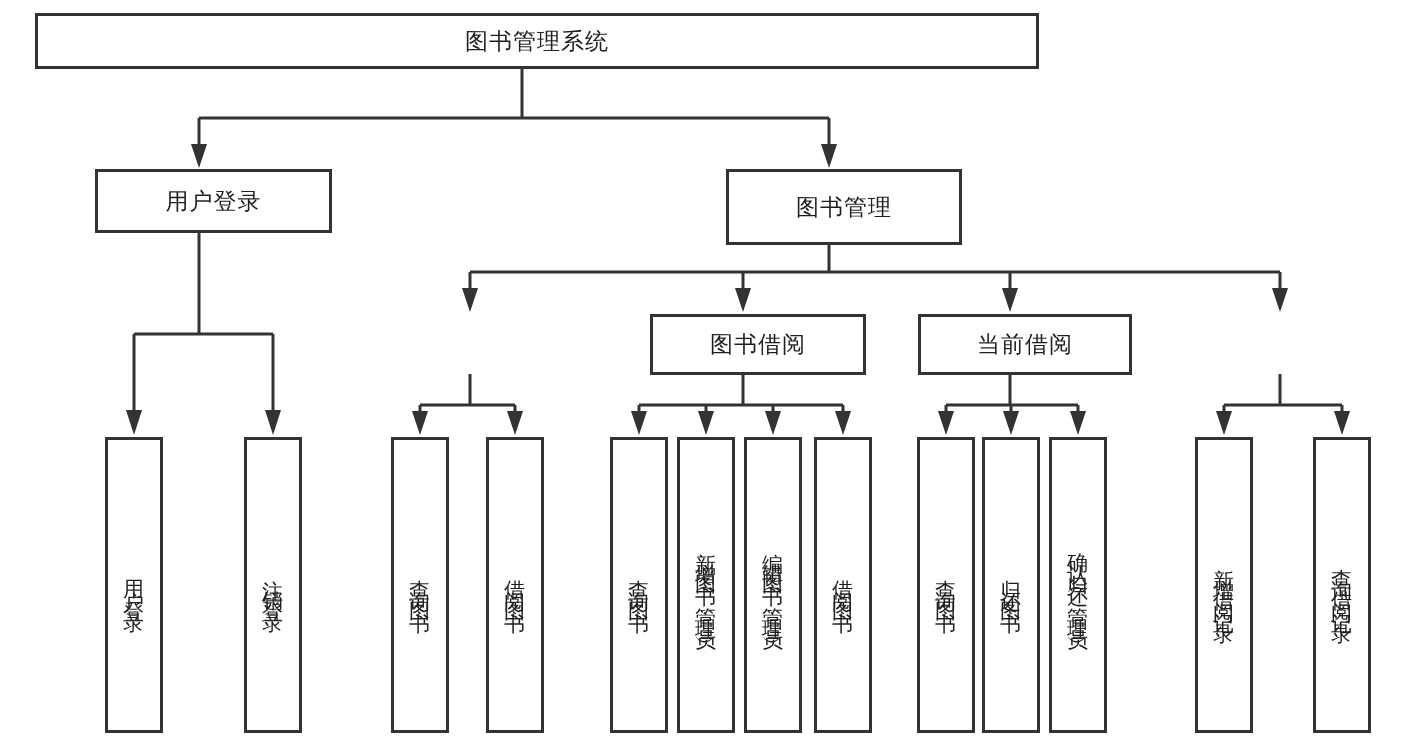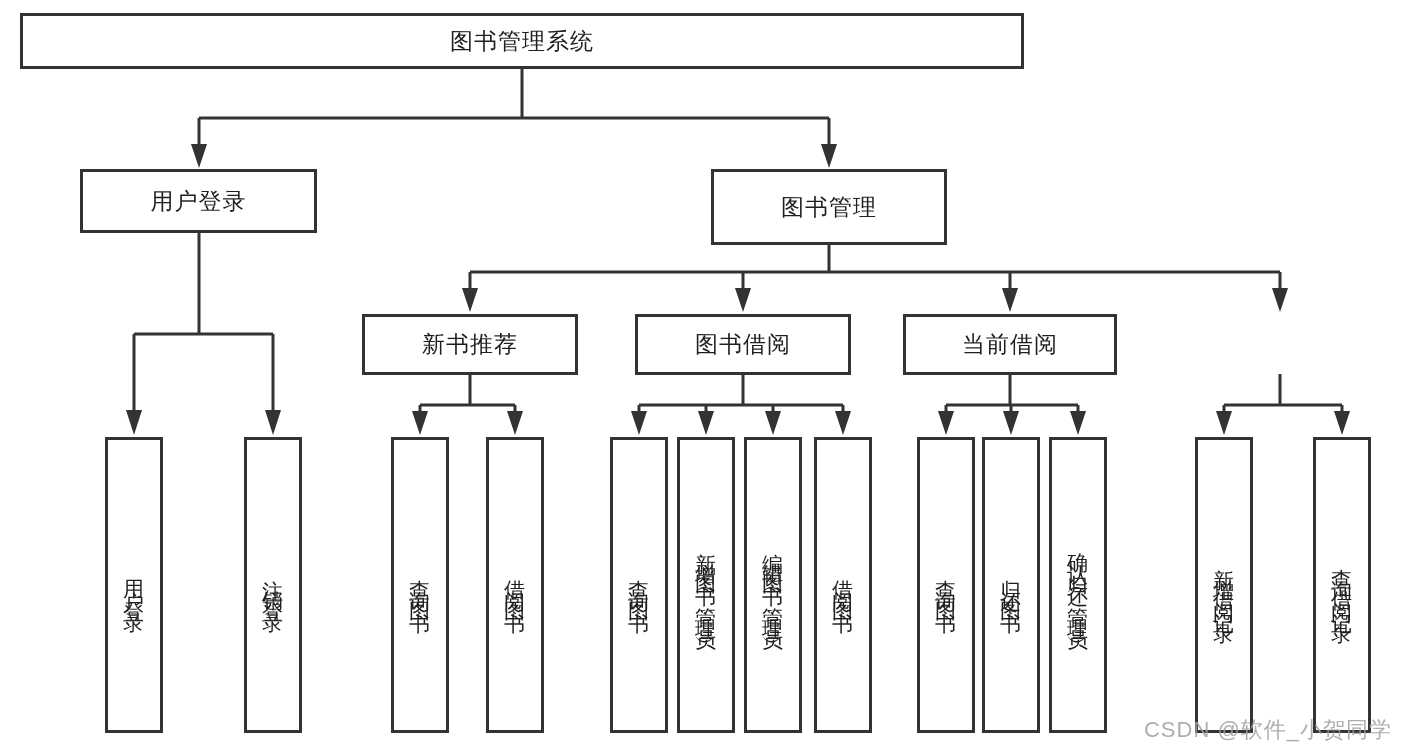--- a/index.html
+++ b/index.html
@@ -31,20 +31,21 @@
     color: #1f1f1f;
     display: flex;
     align-items: center;
     justify-content: center;
     z-index: 2;
   }
   .node-h {
     font-size: 23px;
     letter-spacing: 1px;
     white-space: nowrap;
+    margin-left: 15px;
   }
   .leaf {
     top: 437px;
     height: 296px;
     width: 58px;
   }
   .vtext {
     writing-mode: vertical-rl;
     text-orientation: mixed;
     font-size: 21px;
@@ -129,21 +130,20 @@
       <polygon points="1216,411 1232,411 1224,435"></polygon>
       <polygon points="1334,411 1350,411 1342,435"></polygon>
     </g>
   </svg>
 
   <div class="box node-h" style="left:20px; top:13px; width:1004px; height:56px;">图书管理系统</div>
 
   <div class="box node-h" style="left:80px; top:169px; width:237px; height:64px;">用户登录</div>
   <div class="box node-h" style="left:711px; top:169px; width:236px; height:76px;">图书管理</div>
 
-  <div class="box node-h" style="left:362px; top:314px; width:216px; height:61px;">新书推荐</div>
   <div class="box node-h" style="left:635px; top:314px; width:216px; height:61px;">图书借阅</div>
   <div class="box node-h" style="left:903px; top:314px; width:214px; height:61px;">当前借阅</div>
 
   <div class="box leaf" style="left:105px;">
     <span class="vtext">用户登录</span>
   </div>
   <div class="box leaf" style="left:244px;">
     <span class="vtext">注销登录</span>
   </div>
 
@@ -177,15 +177,14 @@
     <span class="vtext">确认归还（管理员）</span>
   </div>
 
   <div class="box leaf" style="left:1195px;">
     <span class="vtext">新增借阅记录</span>
   </div>
   <div class="box leaf" style="left:1313px;">
     <span class="vtext">查询借阅记录</span>
   </div>
 
-  <div class="watermark">CSDN @软件_小贺同学</div>
 
 </div>
 
 </body></html>

